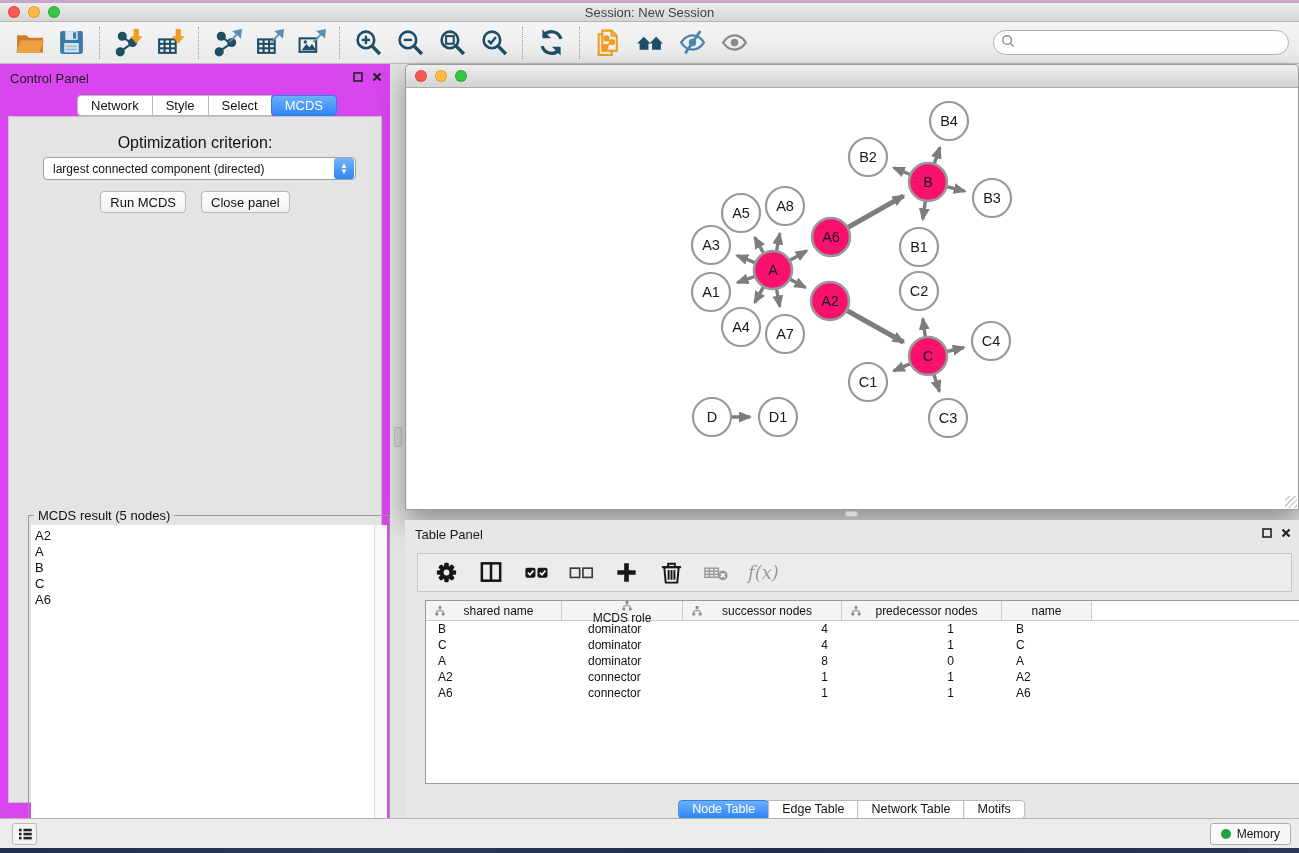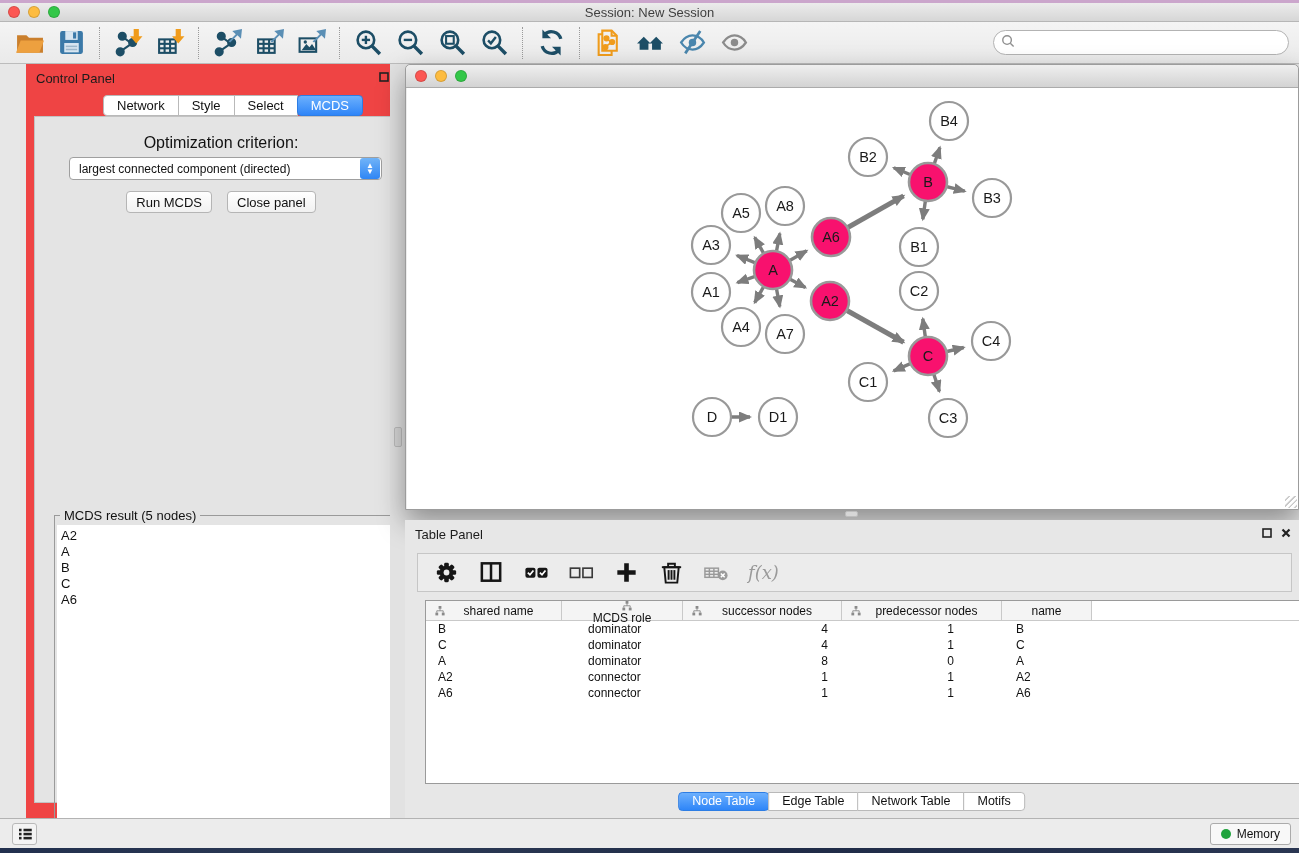--- a/index.html
+++ b/index.html
@@ -24,21 +24,21 @@
   .tb-group { display:flex; align-items:center; }
   .tb-sep { width:0; height:32px; border-left:1px dotted #9a9a9a; margin:0 7px; }
   .tb-btn { width:42px; height:38px; display:flex; align-items:center; justify-content:center; background:transparent; border:none; }
   .tb-btn svg { width:29px; height:29px; }
   .search-wrap { position:absolute; right:10px; top:8px; width:296px; height:25px;
     background:#fff; border:1px solid #b3b3b3; border-radius:13px; display:flex; align-items:center; padding-left:7px; }
   .search-wrap svg { width:14px; height:14px; }
   .search-wrap input { border:none; outline:none; flex:1; height:20px; font-size:13px; background:transparent; padding-left:5px; }
 
   
-  .control-panel { position:absolute; left:0; top:64px; width:390px; height:754px; background:#ef4444;margin-left:26px; }
+  .control-panel { position:absolute; left:0; top:64px; width:390px; height:754px; background:#d946ef; }
   .panel-header-title { position:absolute; left:10px; top:7px; font-size:13px; color:#1c1c1c; }
   .panel-icons { position:absolute; right:8px; top:7px; display:flex; gap:8px; align-items:center; }
   .pi { width:11px; height:11px; display:flex; align-items:center; justify-content:center; }
   .cp-tabs { position:absolute; left:78px; top:31px; display:flex; }
   .tab { height:21px; line-height:19px; padding:0 13px; font-size:13px; color:#111;
     background:#fff; border:1px solid #b9b9b9; margin-left:-1px; }
   .tab.first { border-radius:4px 0 0 4px; }
   .tab.active { background:linear-gradient(#6cb0fd,#2e85f8); color:#fff; border:1px solid #2d7de4; border-radius:4px; }
   .cp-content { position:absolute; left:8px; top:52px; width:374px; height:687px;
     background:#e4e4e4; border:1px solid #c2c2c2; }
@@ -86,21 +86,21 @@
   .fx-label { font-family:"DejaVu Serif", serif; font-style:italic; font-size:18px; color:#9a9a9a; }
   .tp-table { position:absolute; left:20px; top:80px; width:879px; height:184px; background:#fff; border:1px solid #9a9a9a; }
   .tp-thead { display:flex; height:20px; border-bottom:1px solid #c9c9c9; }
   .th { display:flex; align-items:center; background:#f4f4f4; border-right:1px solid #c9c9c9;
     font-size:12px; color:#111; padding-left:9px; }
   .th .th-label { flex:1; text-align:center; padding-right:9px; }
   .th svg { width:10px; height:10px; flex:0 0 auto; }
   .tr { display:flex; height:16px; align-items:center; font-size:12px; color:#111; }
   .td { overflow:hidden; white-space:nowrap; }
 
-  .tp-tabs { position:absolute; left:50%; transform:translateX(-50%); top:272px; display:flex; }
+  .tp-tabs { position:absolute; left:50%; transform:translateX(-50%); top:280px; display:flex; }
   .tp-tabs .tab { height:19px; line-height:17px; font-size:12.5px; }
   .tp-tabs .tab.last { border-radius:0 4px 4px 0; }
 
   
   .statusbar { position:absolute; left:0; top:818px; width:1299px; height:30px;
     background:#ececec; border-top:1px solid #b3b3b3; }
   .list-btn { position:absolute; left:12px; top:4px; width:25px; height:22px;
     background:#f4f4f4; border:1px solid #b9b9b9; border-radius:3px; display:flex; align-items:center; justify-content:center; }
   .memory-btn { position:absolute; right:8px; top:4px; height:22px; padding:8px 10px;
     background:#f8f8f8; border:1px solid #ababab; border-radius:3px; display:flex; align-items:center; gap:6px; }

